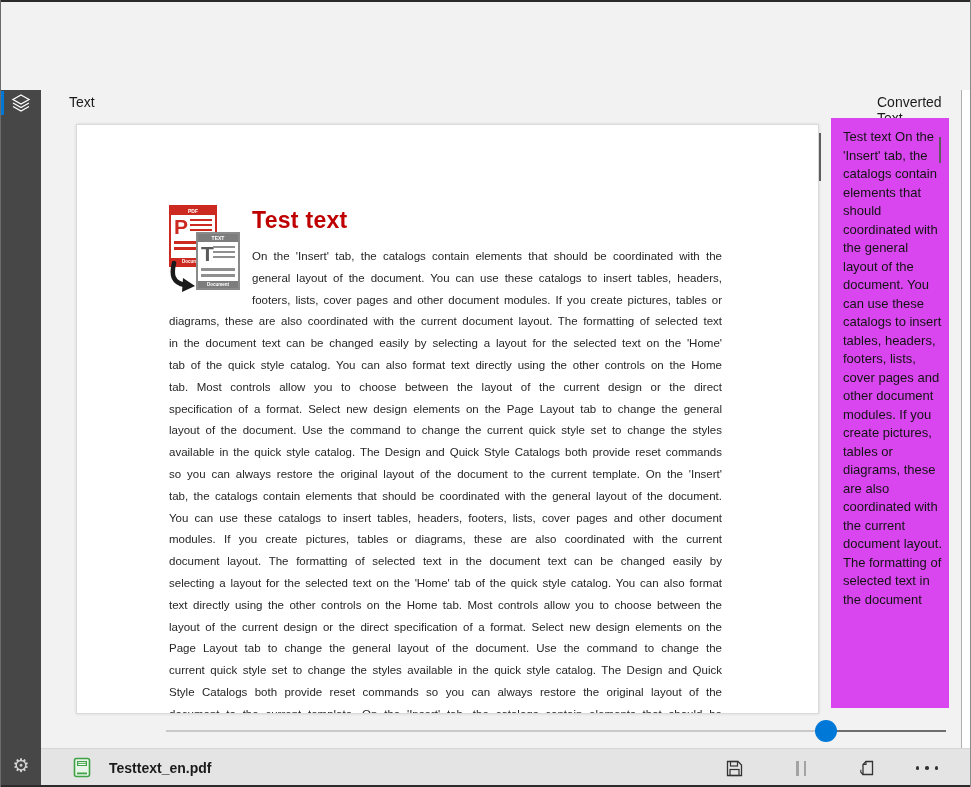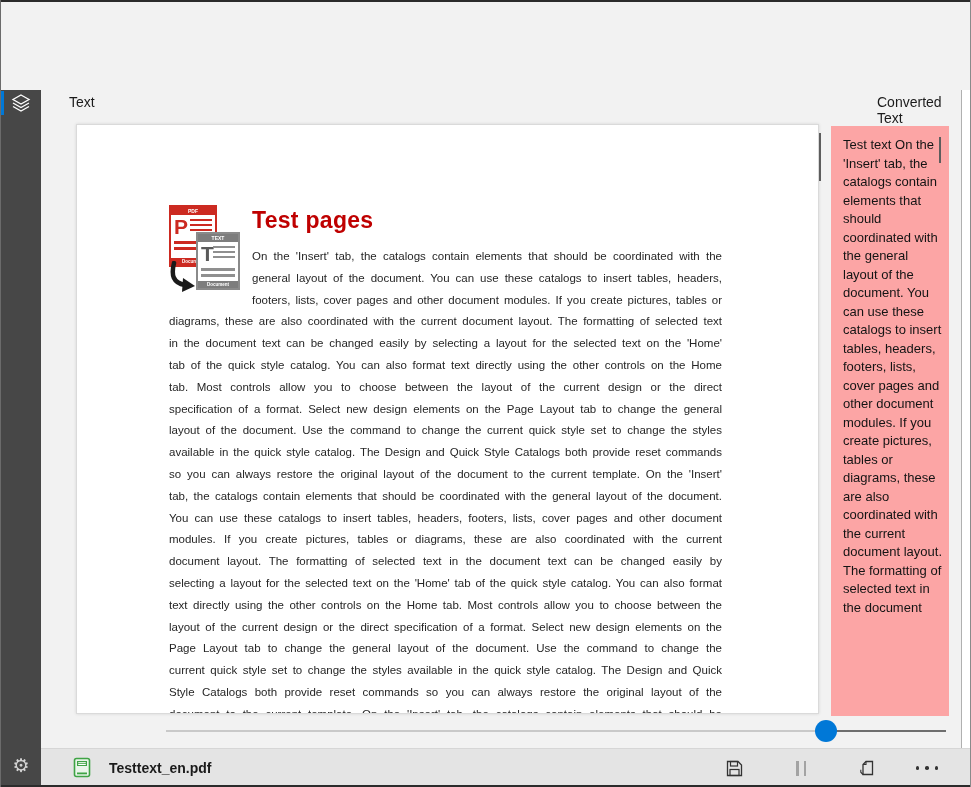--- a/index.html
+++ b/index.html
@@ -70,21 +70,21 @@
 
   .doc-heading { font-size:23px; font-weight:bold; color:#bf0000; margin:4px 0 12px 0; letter-spacing:0.3px; }
   .doc-body { font-size:11.5px; line-height:21.8px; text-align:justify; color:#262626; word-spacing:1.5px; }
 
   
   .vthumb { position:absolute; width:2px; background:#5d5d5d; }
   .thumb-pages { left:778px; top:43px; height:48px; }
   .thumb-conv  { left:898px; top:47px; height:26px; }
 
   
-  .conv-box { position:absolute; left:790px; top:36px; width:118px; height:590px; background:#fca5a5; overflow:hidden; }
+  .conv-box { position:absolute; left:790px; top:28px; width:118px; height:590px; background:#d946ef; overflow:hidden; }
   .conv-text { padding:10px 4px 0 12px; font-size:13px; line-height:18.5px; color:#141414; }
 
   
   .slider { position:absolute; left:125px; top:630px; width:780px; height:22px; cursor:pointer; }
   .slider-track-left  { position:absolute; left:0; top:10px; width:660px; height:2px; background:#c9c9c9; }
   .slider-track-right { position:absolute; left:660px; top:9.5px; width:120px; height:2.5px; background:#6e6e6e; }
   .slider-thumb { position:absolute; left:649px; top:0; width:22px; height:22px; border-radius:50%; background:#0078d7; }
 
   
   .bottombar { position:absolute; left:40px; top:748px; width:931px; height:37px; background:#e4e4e4; border-top:1px solid #d6d6d6;font-weight:bold; }
@@ -154,21 +154,21 @@
                 <i></i>
                 <i></i>
               </div>
             <div class="card-foot">Document</div>
           </div>
           <svg class="logo-arrow" width="30" height="34" viewBox="0 0 30 34">
             <path d="M7 2 C4 14 6 22 18 24" fill="none" stroke="#1a1a1a" stroke-width="4.5" stroke-linecap="round"></path>
             <polygon points="16,17 28,25 15,31" fill="#1a1a1a"></polygon>
           </svg>
         </div>
-        <div class="doc-heading">Test pages</div>
+        <div class="doc-heading">Test text</div>
         <div class="doc-body">On the 'Insert' tab, the catalogs contain elements that should be coordinated with the general layout of the document. You can use these catalogs to insert tables, headers, footers, lists, cover pages and other document modules. If you create pictures, tables or diagrams, these are also coordinated with the current document layout. The formatting of selected text in the document text can be changed easily by selecting a layout for the selected text on the 'Home' tab of the quick style catalog. You can also format text directly using the other controls on the Home tab. Most controls allow you to choose between the layout of the current design or the direct specification of a format. Select new design elements on the Page Layout tab to change the general layout of the document. Use the command to change the current quick style set to change the styles available in the quick style catalog. The Design and Quick Style Catalogs both provide reset commands so you can always restore the original layout of the document to the current template. On the 'Insert' tab, the catalogs contain elements that should be coordinated with the general layout of the document. You can use these catalogs to insert tables, headers, footers, lists, cover pages and other document modules. If you create pictures, tables or diagrams, these are also coordinated with the current document layout. The formatting of selected text in the document text can be changed easily by selecting a layout for the selected text on the 'Home' tab of the quick style catalog. You can also format text directly using the other controls on the Home tab. Most controls allow you to choose between the layout of the current design or the direct specification of a format. Select new design elements on the Page Layout tab to change the general layout of the document. Use the command to change the current quick style set to change the styles available in the quick style catalog. The Design and Quick Style Catalogs both provide reset commands so you can always restore the original layout of the document to the current template. On the 'Insert' tab, the catalogs contain elements that should be coordinated with the general layout of the document. You can use these catalogs to insert tables, headers, footers, lists, cover pages and other document modules. If you create pictures, tables or diagrams, these are also coordinated with the current document layout. The formatting of selected text in the document text can be changed easily by selecting a layout for the selected text on the 'Home' tab of the quick style catalog. You can also format text directly using the other controls on the Home tab. Most controls allow you to choose between the layout of the current design or the direct specification of a format. Select new design elements on the Page Layout tab to change the general layout of the document. Use the command to</div>
       </div>
     </div>
 
     <div class="vthumb thumb-pages"></div>
 
     <div class="conv-box">
       <div class="conv-text">Test text On the 'Insert' tab, the catalogs contain elements that should coordinated with the general layout of the document. You can use these catalogs to insert tables, headers, footers, lists, cover pages and other document modules. If you create pictures, tables or diagrams, these are also coordinated with the current document layout. The formatting of selected text in the document</div>
     </div>
     <div class="vthumb thumb-conv"></div>

